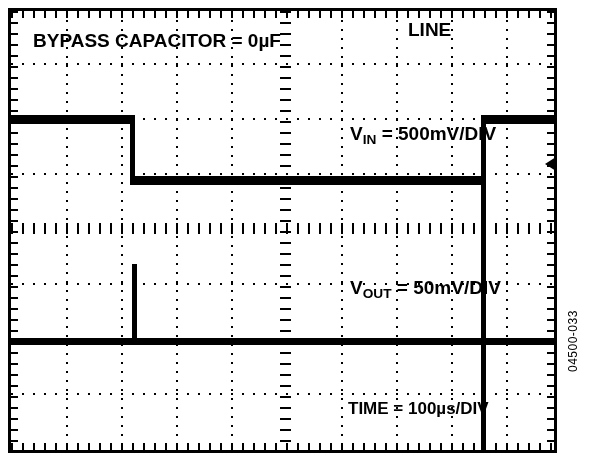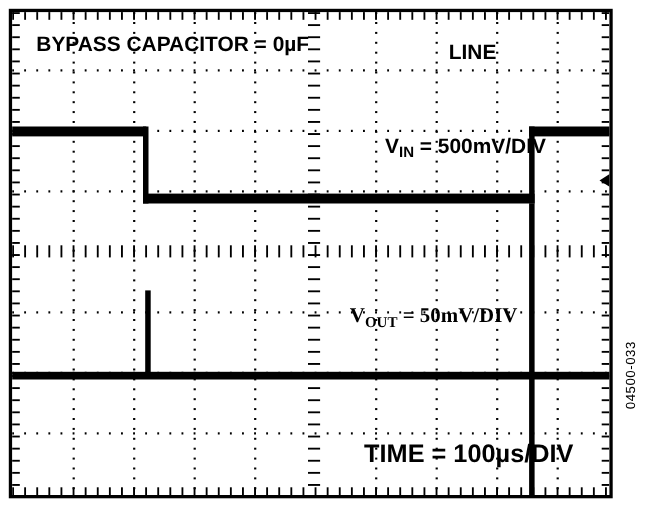--- a/index.html
+++ b/index.html
@@ -46,25 +46,25 @@
   .trace-h-thin{height:7px;}
   .trace-v{width:5px;}
   .spike{position:absolute;background:#000;width:5px;}
 
   
   .ann{position:absolute;color:#000;font-weight:bold;white-space:nowrap;
        letter-spacing:0px;}
   .ann sub{font-size:0.72em;vertical-align:-0.28em;font-weight:bold;margin-top:32px;}
 
   #label-bypass{left:22px;top:19px;font-size:19px;}
-  #label-line-interruption{left:397px;top:25px;font-size:19px;line-height:25px;
+  #label-line-interruption{left:397px;top:6px;font-size:19px;line-height:25px;
        text-align:left;}
   #label-vin{left:339px;top:112px;font-size:19px;}
-  #label-vout{left:307px;top:266px;font-size:19px;font-family:Liberation Serif, serif;}
-  #label-time{left:320px;top:388px;font-size:23px;}
+  #label-vout{left:339px;top:266px;font-size:19px;}
+  #label-time{left:337px;top:388px;font-size:17px;}
 
   
   #trigger-marker{position:absolute;right:-2px;top:146px;width:0;height:0;
        border-top:7px solid transparent;border-bottom:7px solid transparent;
        border-right:11px solid #000;}
 
   
   #figure-id{position:absolute;left:566px;top:372px;
        font-size:12px;color:#000;font-weight:normal;
        transform:rotate(-90deg);transform-origin:left top;

